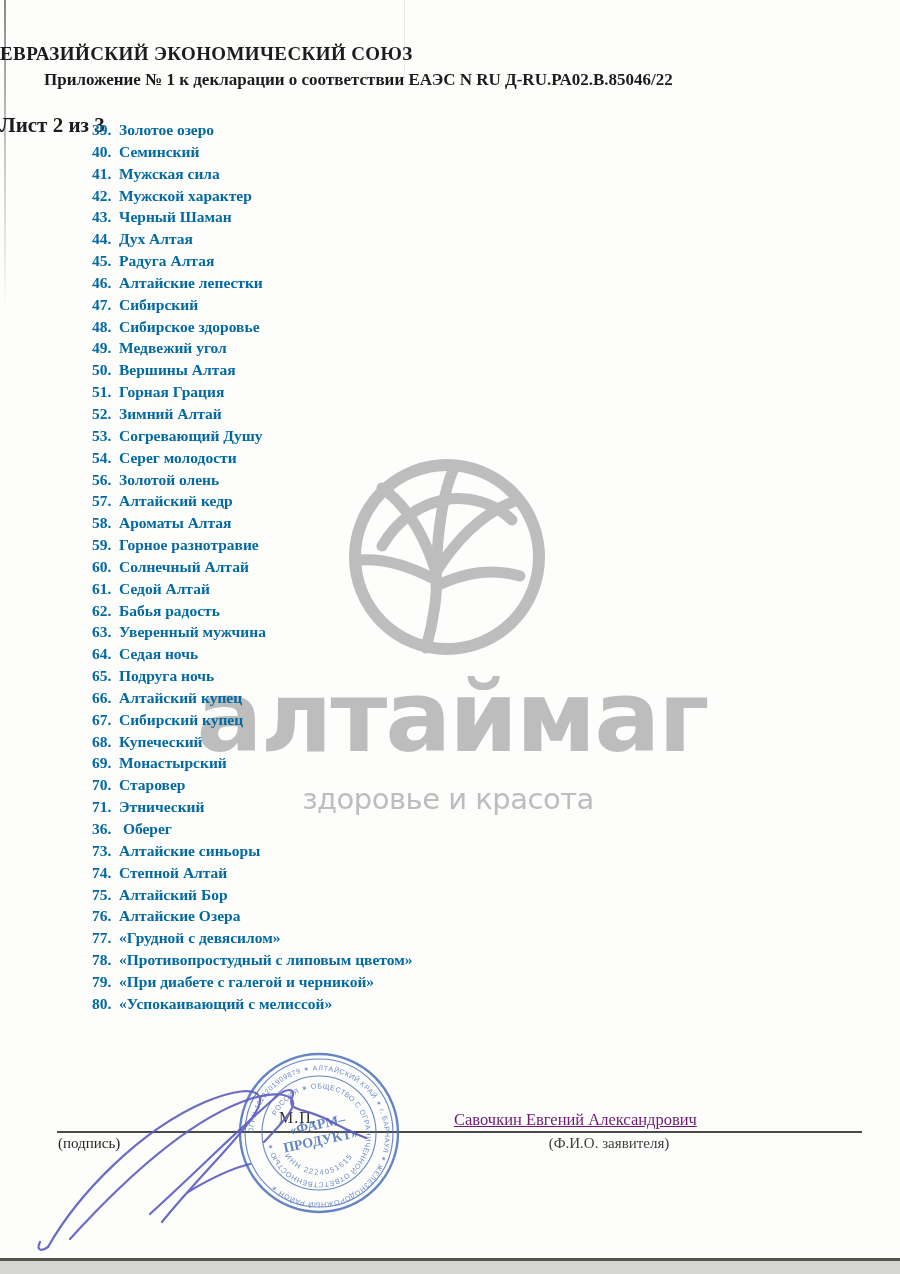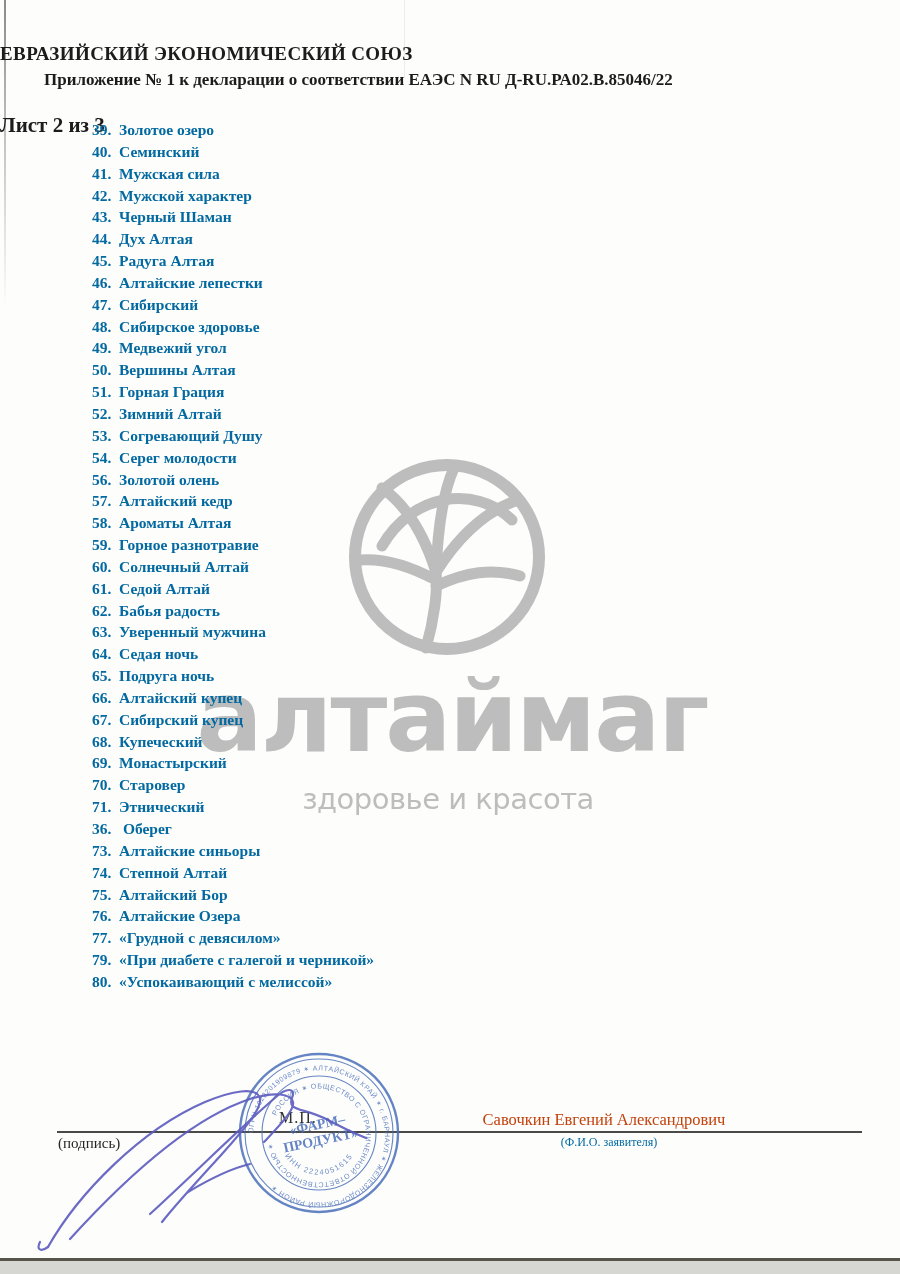--- a/index.html
+++ b/index.html
@@ -60,26 +60,26 @@
   
   .sig-line{
     position:absolute;left:57px;top:1131px;width:805px;height:1.5px;
     background:#4a4a48;z-index:2;
   }
   .mp{
     position:absolute;left:279px;top:1109px;font-size:16px;color:#30302e;
     letter-spacing:1px;z-index:2;
   }
   .fio-name{
-    position:absolute;left:454px;top:1110px;width:300px;text-align:center;
-    font-size:16.5px;color:#c2410c;z-index:2;
+    position:absolute;left:454px;top:1110px;width:300px;text-align:left;
+    font-size:16.5px;color:#701a75;z-index:2;text-decoration:underline;
   }
   .fio-label{
     position:absolute;left:459px;top:1135px;width:300px;text-align:center;
-    font-size:12px;color:#0369a1;z-index:2;
+    font-size:15px;color:#404040;z-index:2;
   }
   .podpis-label{
     position:absolute;left:58px;top:1135px;width:200px;text-align:left;
     font-size:15px;color:#262626;z-index:2;
   }
   .stamp-svg{position:absolute;left:234px;top:1048px;z-index:3;}
   .sign-svg{position:absolute;left:28px;top:1072px;z-index:4;}
 </style>
 </head>
 <body>
@@ -140,20 +140,21 @@
       <li class="row"><span class="num">68.</span><span>Купеческий</span></li>
       <li class="row"><span class="num">69.</span><span>Монастырский</span></li>
       <li class="row"><span class="num">70.</span><span>Старовер</span></li>
       <li class="row"><span class="num">71.</span><span>Этнический</span></li>
       <li class="row"><span class="num">36.</span><span> Оберег</span></li>
       <li class="row"><span class="num">73.</span><span>Алтайские синьоры</span></li>
       <li class="row"><span class="num">74.</span><span>Степной Алтай</span></li>
       <li class="row"><span class="num">75.</span><span>Алтайский Бор</span></li>
       <li class="row"><span class="num">76.</span><span>Алтайские Озера</span></li>
       <li class="row"><span class="num">77.</span><span>«Грудной с девясилом»</span></li>
+      <li class="row"><span class="num">78.</span><span>«Противопростудный с липовым цветом»</span></li>
       <li class="row"><span class="num">79.</span><span>«При диабете с галегой и черникой»</span></li>
       <li class="row"><span class="num">80.</span><span>«Успокаивающий с мелиссой»</span></li>
     </ol>
 
   <div class="sig-line"></div>
   <div class="mp">М.П.</div>
   <div class="podpis-label">(подпись)</div>
   <div class="fio-name">Савочкин Евгений Александрович</div>
   <div class="fio-label">(Ф.И.О. заявителя)</div>
 

